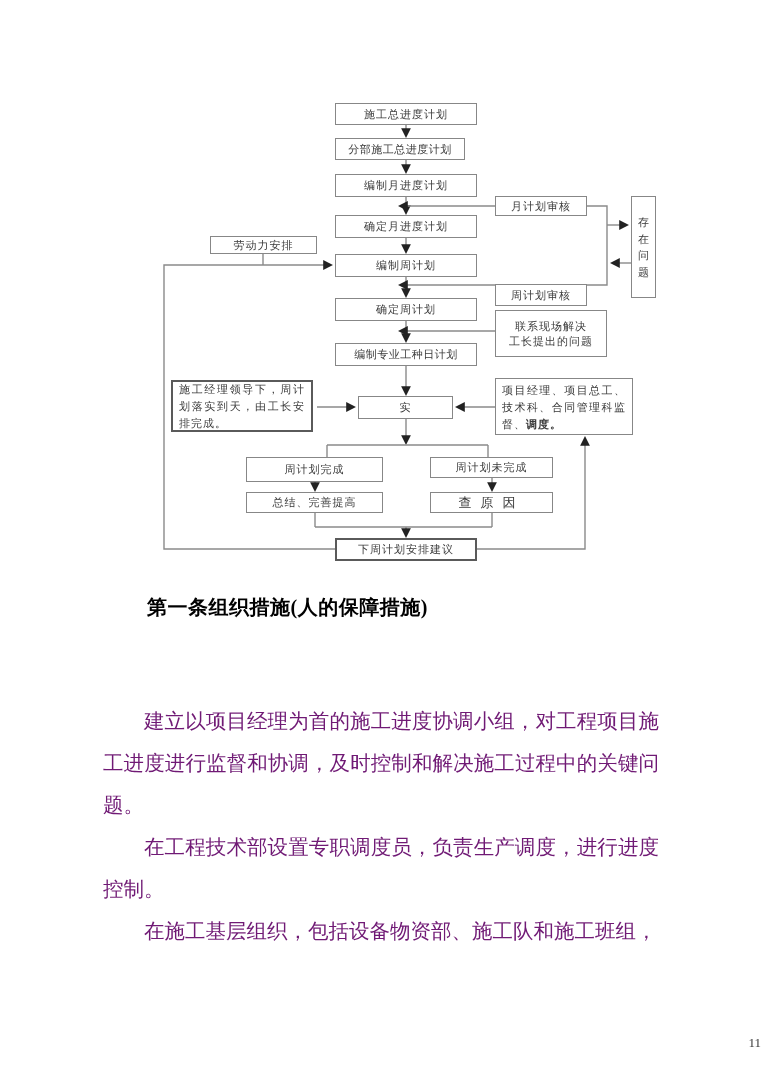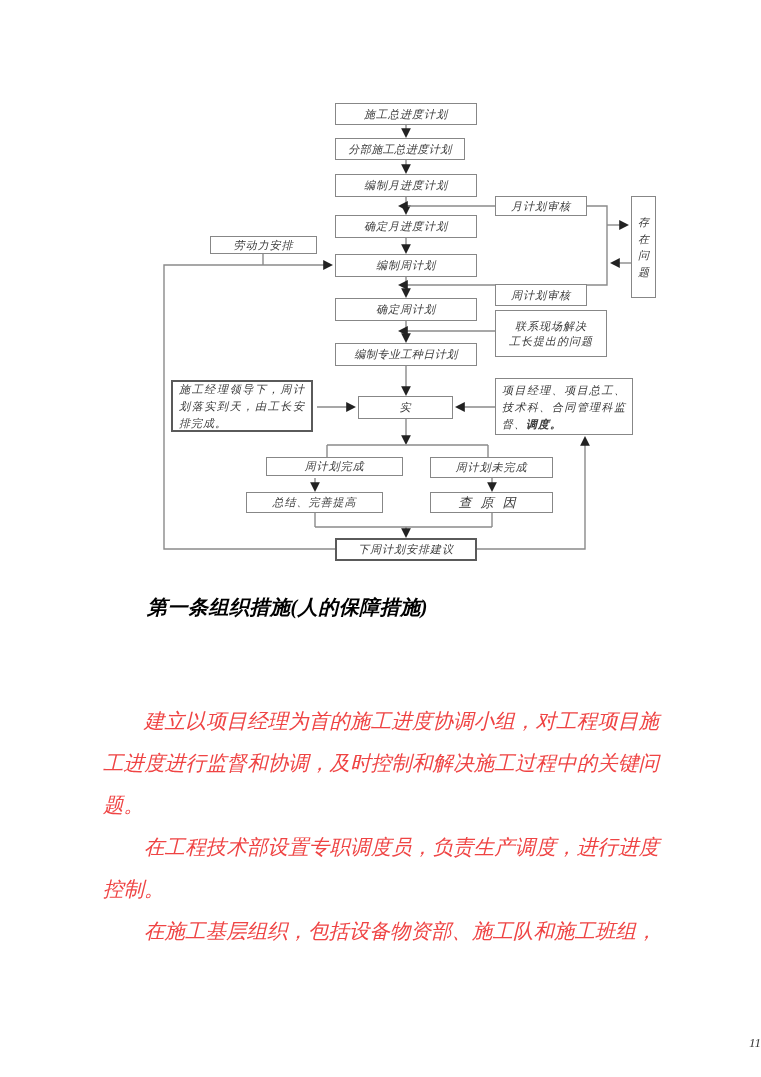--- a/index.html
+++ b/index.html
@@ -3,21 +3,20 @@
 <meta charset="utf-8">
 <style>
   html,body{margin:0;padding:0;background:#e8e8e8;}
   .page{
     position:relative;
     width:761px;height:1077px;
     margin:0 auto;
     background:#ffffff;
     font-family:"Liberation Serif","DejaVu Serif",serif;
     overflow:hidden;
-    font-style:italic;
   }
   
   .fc{position:absolute;left:155px;top:95px;width:510px;height:480px;}
   .fc svg{position:absolute;left:0;top:0;}
   .fbox{
     position:absolute;box-sizing:border-box;
     display:flex;align-items:center;justify-content:center;
     text-align:center;
     border:1.4px solid #878787;background:#fff;
     color:#3a3a3a;font-size:11px;letter-spacing:1px;line-height:1.35;
@@ -32,21 +31,21 @@
   .heading{
     position:absolute;left:147px;top:594px;
     font-size:20px;font-weight:bold;color:#000;letter-spacing:0.5px;
   }
   .list-item{
     position:absolute;left:152px;top:664px;
     font-size:21px;color:#000;letter-spacing:1px;
   }
   .bodytext{
     position:absolute;left:103px;top:700px;width:556px;
-    font-size:20.5px;line-height:42px;color:#ef4444;
+    font-size:20.5px;line-height:42px;color:#701a75;
     text-align:justify;
   }
   .bodytext p{margin:0;text-indent:2em;}
   .page-number{
     position:absolute;left:0;right:0;top:1035px;
     text-align:right;font-size:13px;color:#3a3a3a;
   }
 </style>
 </head>
 <body>
@@ -127,21 +126,21 @@
 
     <div class="fbox" style="left:55px;top:141px;width:107px;height:18px;">劳动力安排</div>
 
     <div class="fbox pre" style="left:340px;top:215px;width:112px;height:47px;">联系现场解决
 工长提出的问题</div>
 
     <div class="fbox thick leftalign" style="left:16px;top:285px;width:142px;height:52px;line-height:17px;">施工经理领导下，周计划落实到天，由工长安排完成。</div>
 
     <div class="fbox leftalign" style="left:340px;top:283px;width:138px;height:57px;line-height:17px;align-items:flex-start;display:block;"><span>项目经理、项目总工、技术科、合同管理科监督、</span><span style="font-weight:bold;">调度。</span></div>
 
-    <div class="fbox" style="left:91px;top:362px;width:137px;height:19px;margin-left:20px;">周计划完成</div>
+    <div class="fbox" style="left:91px;top:362px;width:137px;height:25px;">周计划完成</div>
 
     <div class="fbox" style="left:275px;top:362px;width:123px;height:21px;">周计划未完成</div>
 
     <div class="fbox" style="left:91px;top:397px;width:137px;height:21px;">总结、完善提高</div>
 
     <div class="fbox cause" style="left:275px;top:397px;width:123px;height:21px;">查原因</div>
 
     <div class="fbox thick" style="left:180px;top:443px;width:142px;height:23px;">下周计划安排建议</div>
   </div>
 

